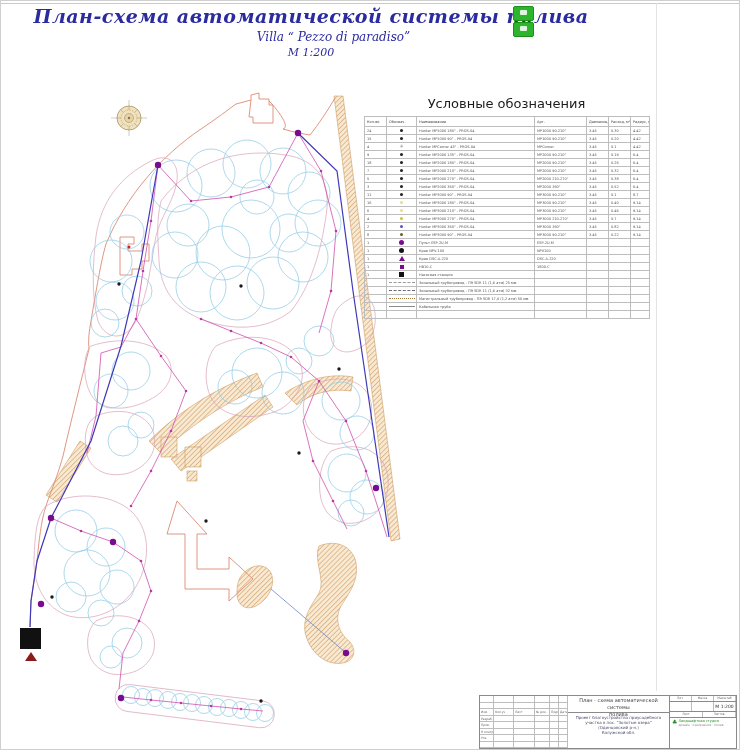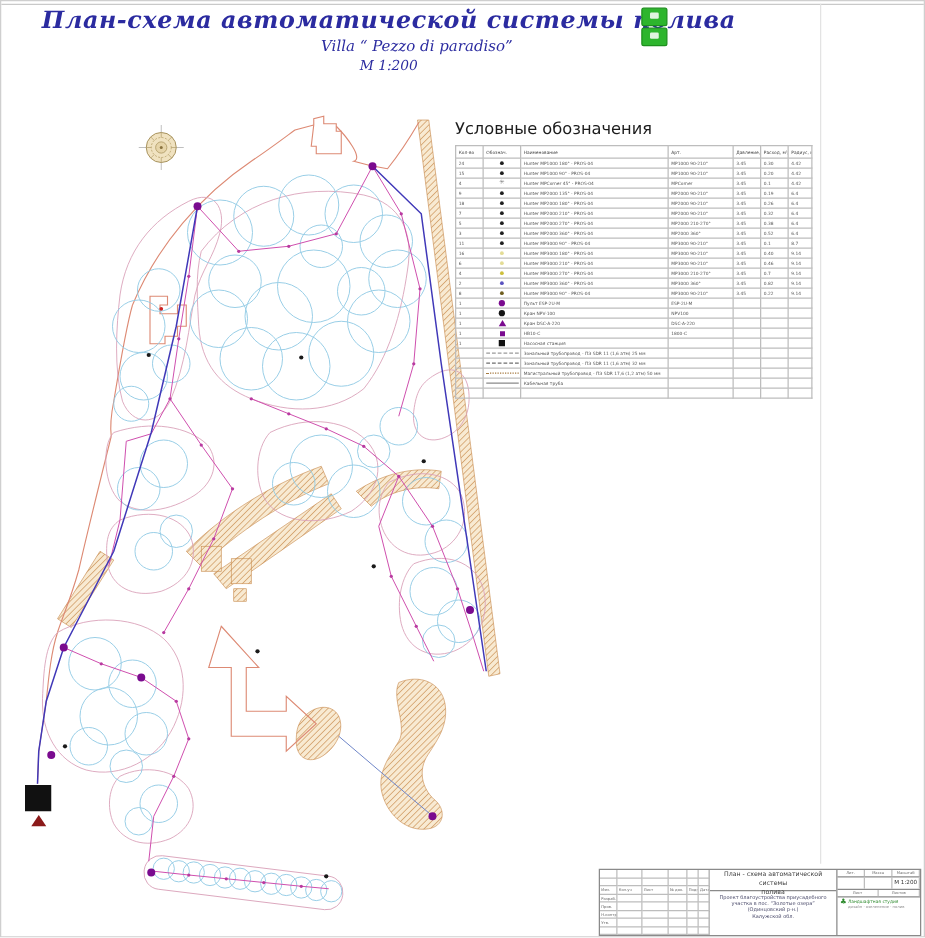--- a/index.html
+++ b/index.html
@@ -12,21 +12,21 @@
   
   .hdr{position:absolute;left:0;top:4px;width:620px;text-align:center;}
   .hdr .t1{font-family:"DejaVu Serif",serif;font-style:italic;font-weight:600;
            font-size:19px;letter-spacing:.5px;}
   .hdr .t2{font-family:"DejaVu Serif",serif;font-style:italic;font-size:12px;margin-top:3px;padding-left:45px;}
   .hdr .t3{font-family:"DejaVu Serif",serif;font-style:italic;font-size:11px;margin-top:2px;}
   .badge{position:absolute;width:19px;height:13px;border-radius:2px;border:1px solid #1d8f1d;}
   .badge i{display:block;width:7px;height:5px;margin:3px auto 0;background:rgba(255,255,255,.85);border-radius:1px;}
 
   
-  .legend-title{position:absolute;left:363px;top:95px;width:285px;text-align:left;
+  .legend-title{position:absolute;left:363px;top:95px;width:285px;text-align:center;
                 font-size:13px;color:#1c1c1c;}
   .legend{position:absolute;left:363px;top:115px;width:285px;border-collapse:collapse;
           font-size:3.5px;color:#555;table-layout:fixed;}
   .legend th,.legend td{border:1px solid #bdbdbd;padding:0 2px;height:7px;overflow:hidden;
           white-space:nowrap;font-weight:400;text-align:left;line-height:6px;}
   .legend th{height:9px;color:#444;}
   .legend td.c-sym{text-align:center;}
   .sym{display:inline-block;vertical-align:middle;}
   .s-dot{width:3px;height:3px;border-radius:50%;background:#1f1f1f;}
   .s-dot.c-paleyellow{background:#e3dc96;}

